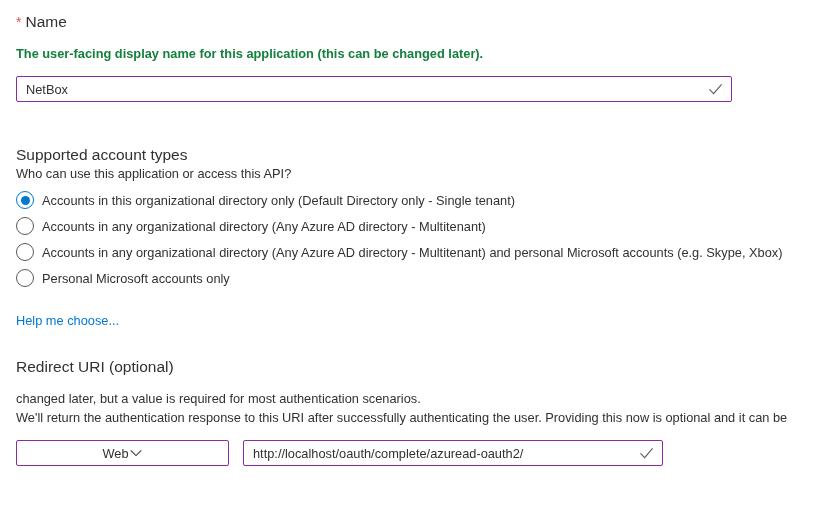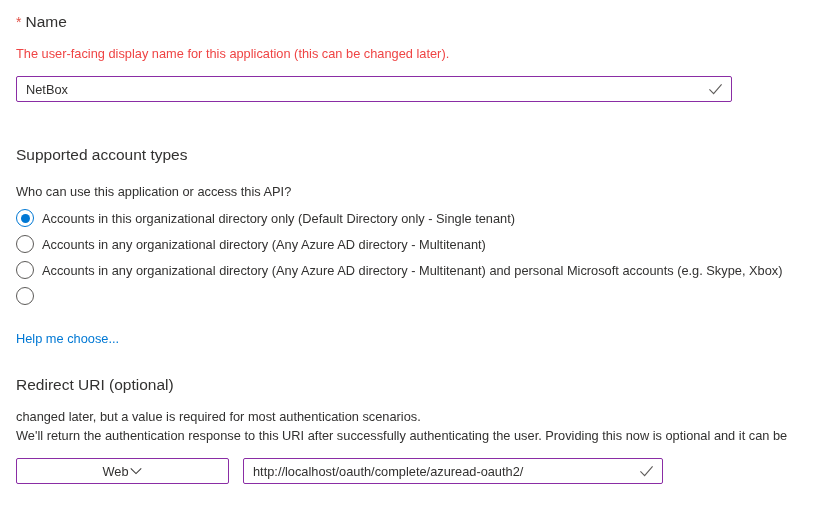--- a/index.html
+++ b/index.html
@@ -15,22 +15,23 @@
     font-size: 15.5px;
     font-weight: 400;
     color: #323130;
     line-height: 20px;
   }
   .required-marker { color: #e04f45; margin-right: 4px; font-size: 14px; }
 
   .field-desc {
     font-size: 12.8px;
     line-height: 18px;
-    color: #ef4444;
+    color: #15803d;
     margin-top: 13px;
+    font-weight: bold;
   }
 
   .input-box {
     position: relative;
     height: 26px;
     border: 1px solid #8a2da5;
     border-radius: 2px;
     background: #ffffff;
     display: flex;
     align-items: center;
@@ -50,21 +51,21 @@
     position: absolute;
     right: 8px;
     top: 50%;
     transform: translateY(-50%);
     display: flex;
   }
 
   .name-input-box { width: 716px; margin-top: 13px; }
 
   .account-section { margin-top: 43px; }
-  .question-text { font-size: 12.8px; line-height: 18px; margin-top: 18px; }
+  .question-text { font-size: 12.8px; line-height: 18px; }
 
   .radio-list { margin-top: 4px; }
   .radio-row {
     display: flex;
     align-items: center;
     gap: 8px;
     height: 26px;
     cursor: default;
   }
   .radio-circle {
@@ -151,20 +152,21 @@
       <div class="radio-row">
         <span class="radio-circle"></span>
         <span class="radio-label">Accounts in any organizational directory (Any Azure AD directory - Multitenant)</span>
       </div>
       <div class="radio-row">
         <span class="radio-circle"></span>
         <span class="radio-label">Accounts in any organizational directory (Any Azure AD directory - Multitenant) and personal Microsoft accounts (e.g. Skype, Xbox)</span>
       </div>
       <div class="radio-row">
         <span class="radio-circle"></span>
+        <span class="radio-label">Personal Microsoft accounts only</span>
       </div>
     </div>
 
     <a class="help-link" href="#">Help me choose...</a>
   </div>
 
   <div class="redirect-section">
     <div class="section-title">Redirect URI (optional)</div>
     <div class="redirect-desc">
       <div>changed later, but a value is required for most authentication scenarios.</div>

